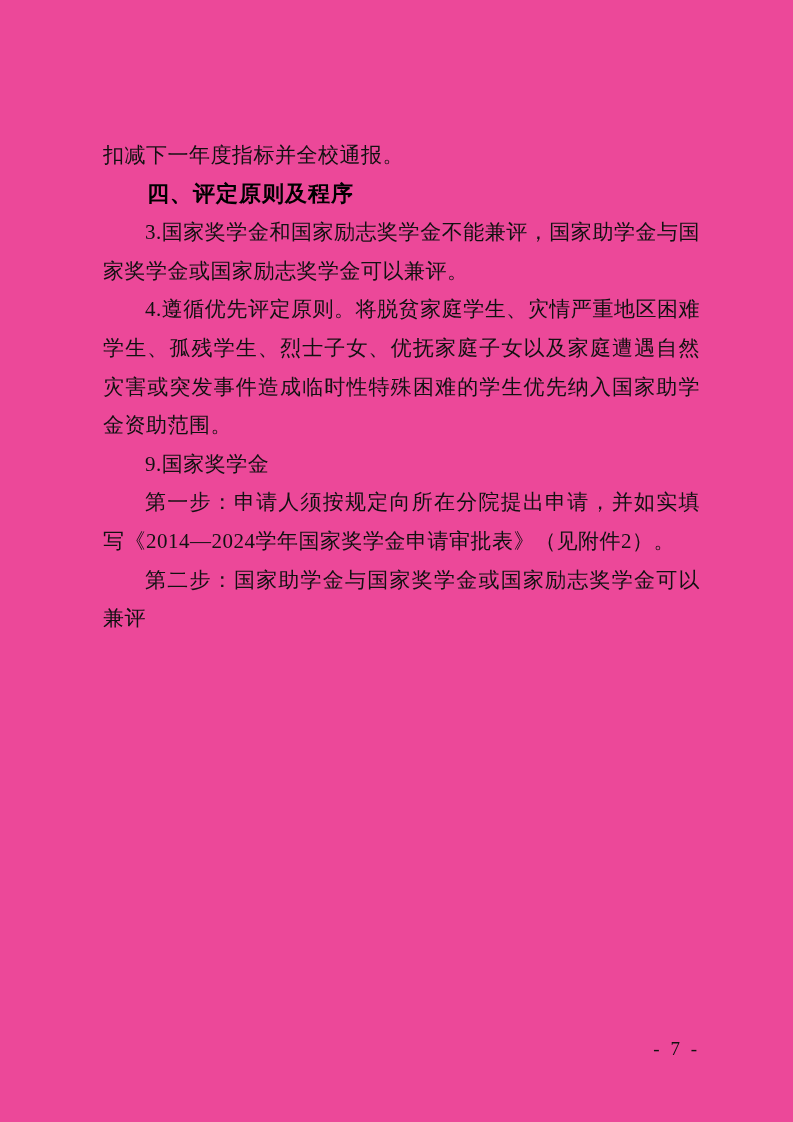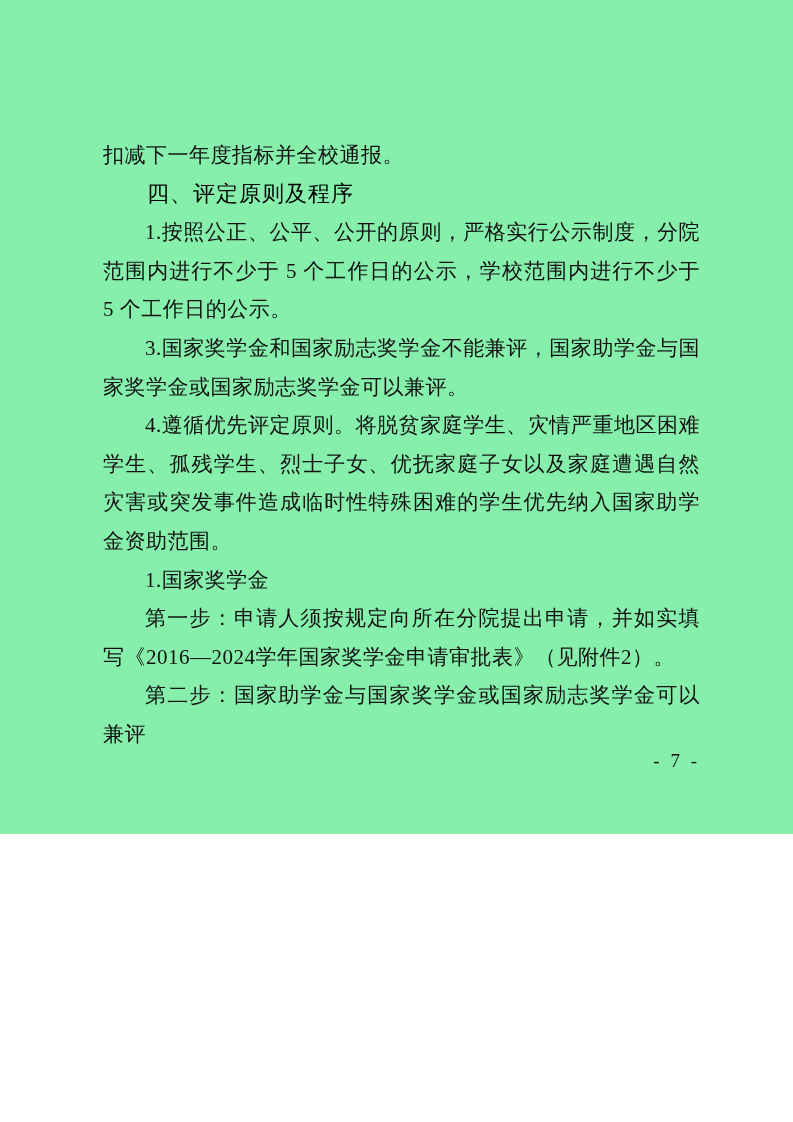--- a/index.html
+++ b/index.html
@@ -3,22 +3,22 @@
 <meta charset="utf-8">
 <style>
   html, body {
     margin: 0;
     padding: 0;
     background: #ffffff;
   }
   .page {
     position: relative;
     width: 793px;
-    height: 834px;
-    background: #86efac;
+    height: 1122px;
+    background: #ec4899;
     overflow: hidden;
     box-sizing: border-box;
     padding: 136px 93px 0 103px;
     color: #111111;
   }
   .doc-body {
     width: 597px;
   }
   p.para {
     margin: 0;
@@ -31,21 +31,21 @@
     color: #111111;
   }
   p.body, p.heading1, p.heading2 {
     text-indent: 2em;
   }
   p.continuation {
     text-indent: 0;
   }
   p.heading1 {
     font-family: "Liberation Sans", "DejaVu Sans", sans-serif;
-    font-weight: normal;
+    font-weight: bold;
     font-size: 22px;
     letter-spacing: 1px;
     color: #000000;
   }
   p.heading2 {
     letter-spacing: 2.5px;
     color: #161616;
   }
   .footer {
     position: absolute;
@@ -57,21 +57,20 @@
     color: #111111;
   }
 </style>
 </head>
 <body>
 
 <div class="page">
   <div class="doc-body">
       <p class="para continuation">扣减下一年度指标并全校通报。</p>
       <p class="para heading1">四、评定原则及程序</p>
-      <p class="para body">1.按照公正、公平、公开的原则，严格实行公示制度，分院范围内进行不少于 5 个工作日的公示，学校范围内进行不少于 5 个工作日的公示。</p>
       <p class="para body">3.国家奖学金和国家励志奖学金不能兼评，国家助学金与国家奖学金或国家励志奖学金可以兼评。</p>
       <p class="para body">4.遵循优先评定原则。将脱贫家庭学生、灾情严重地区困难学生、孤残学生、烈士子女、优抚家庭子女以及家庭遭遇自然灾害或突发事件造成临时性特殊困难的学生优先纳入国家助学金资助范围。</p>
-      <p class="para body">1.国家奖学金</p>
-      <p class="para body">第一步：申请人须按规定向所在分院提出申请，并如实填写《2016—2024学年国家奖学金申请审批表》（见附件2）。</p>
+      <p class="para body">9.国家奖学金</p>
+      <p class="para body">第一步：申请人须按规定向所在分院提出申请，并如实填写《2014—2024学年国家奖学金申请审批表》（见附件2）。</p>
       <p class="para body">第二步：国家助学金与国家奖学金或国家励志奖学金可以兼评</p>
     </div>
   <div class="footer">- 7 -</div>
 </div>
 
 </body></html>

